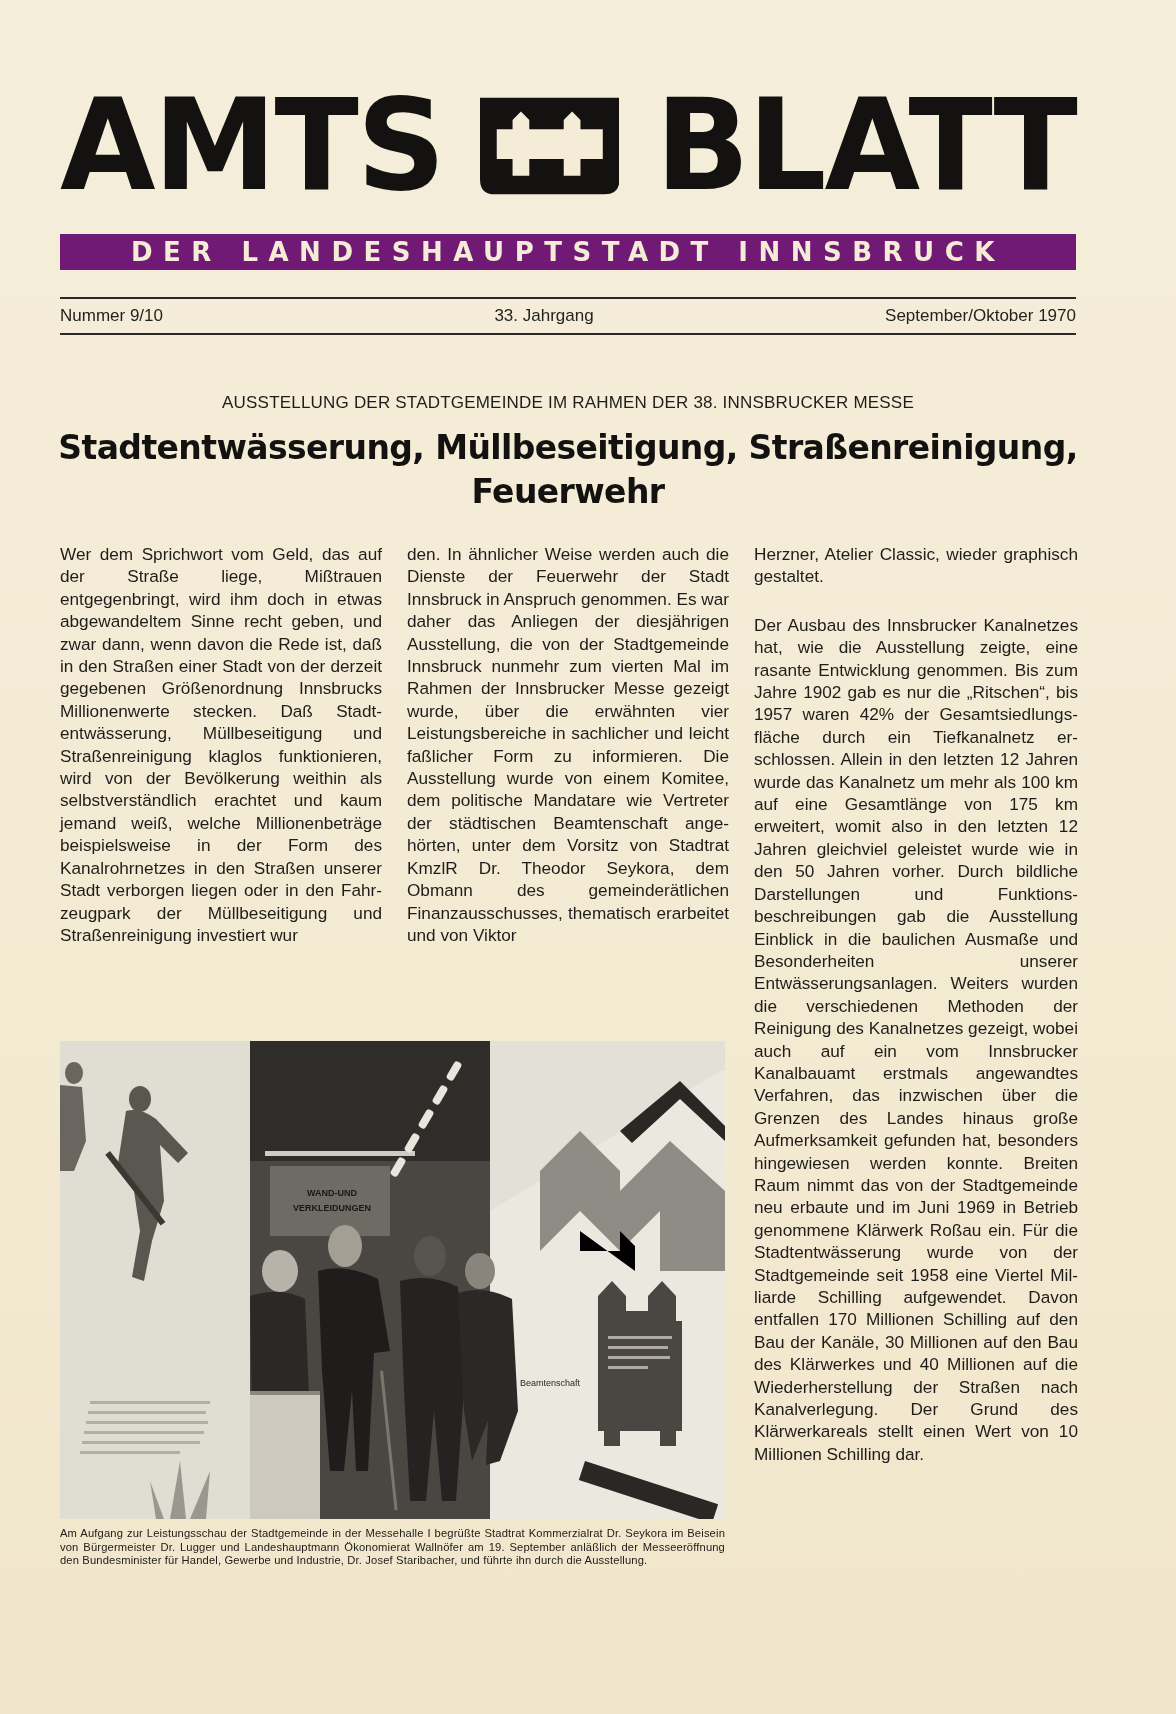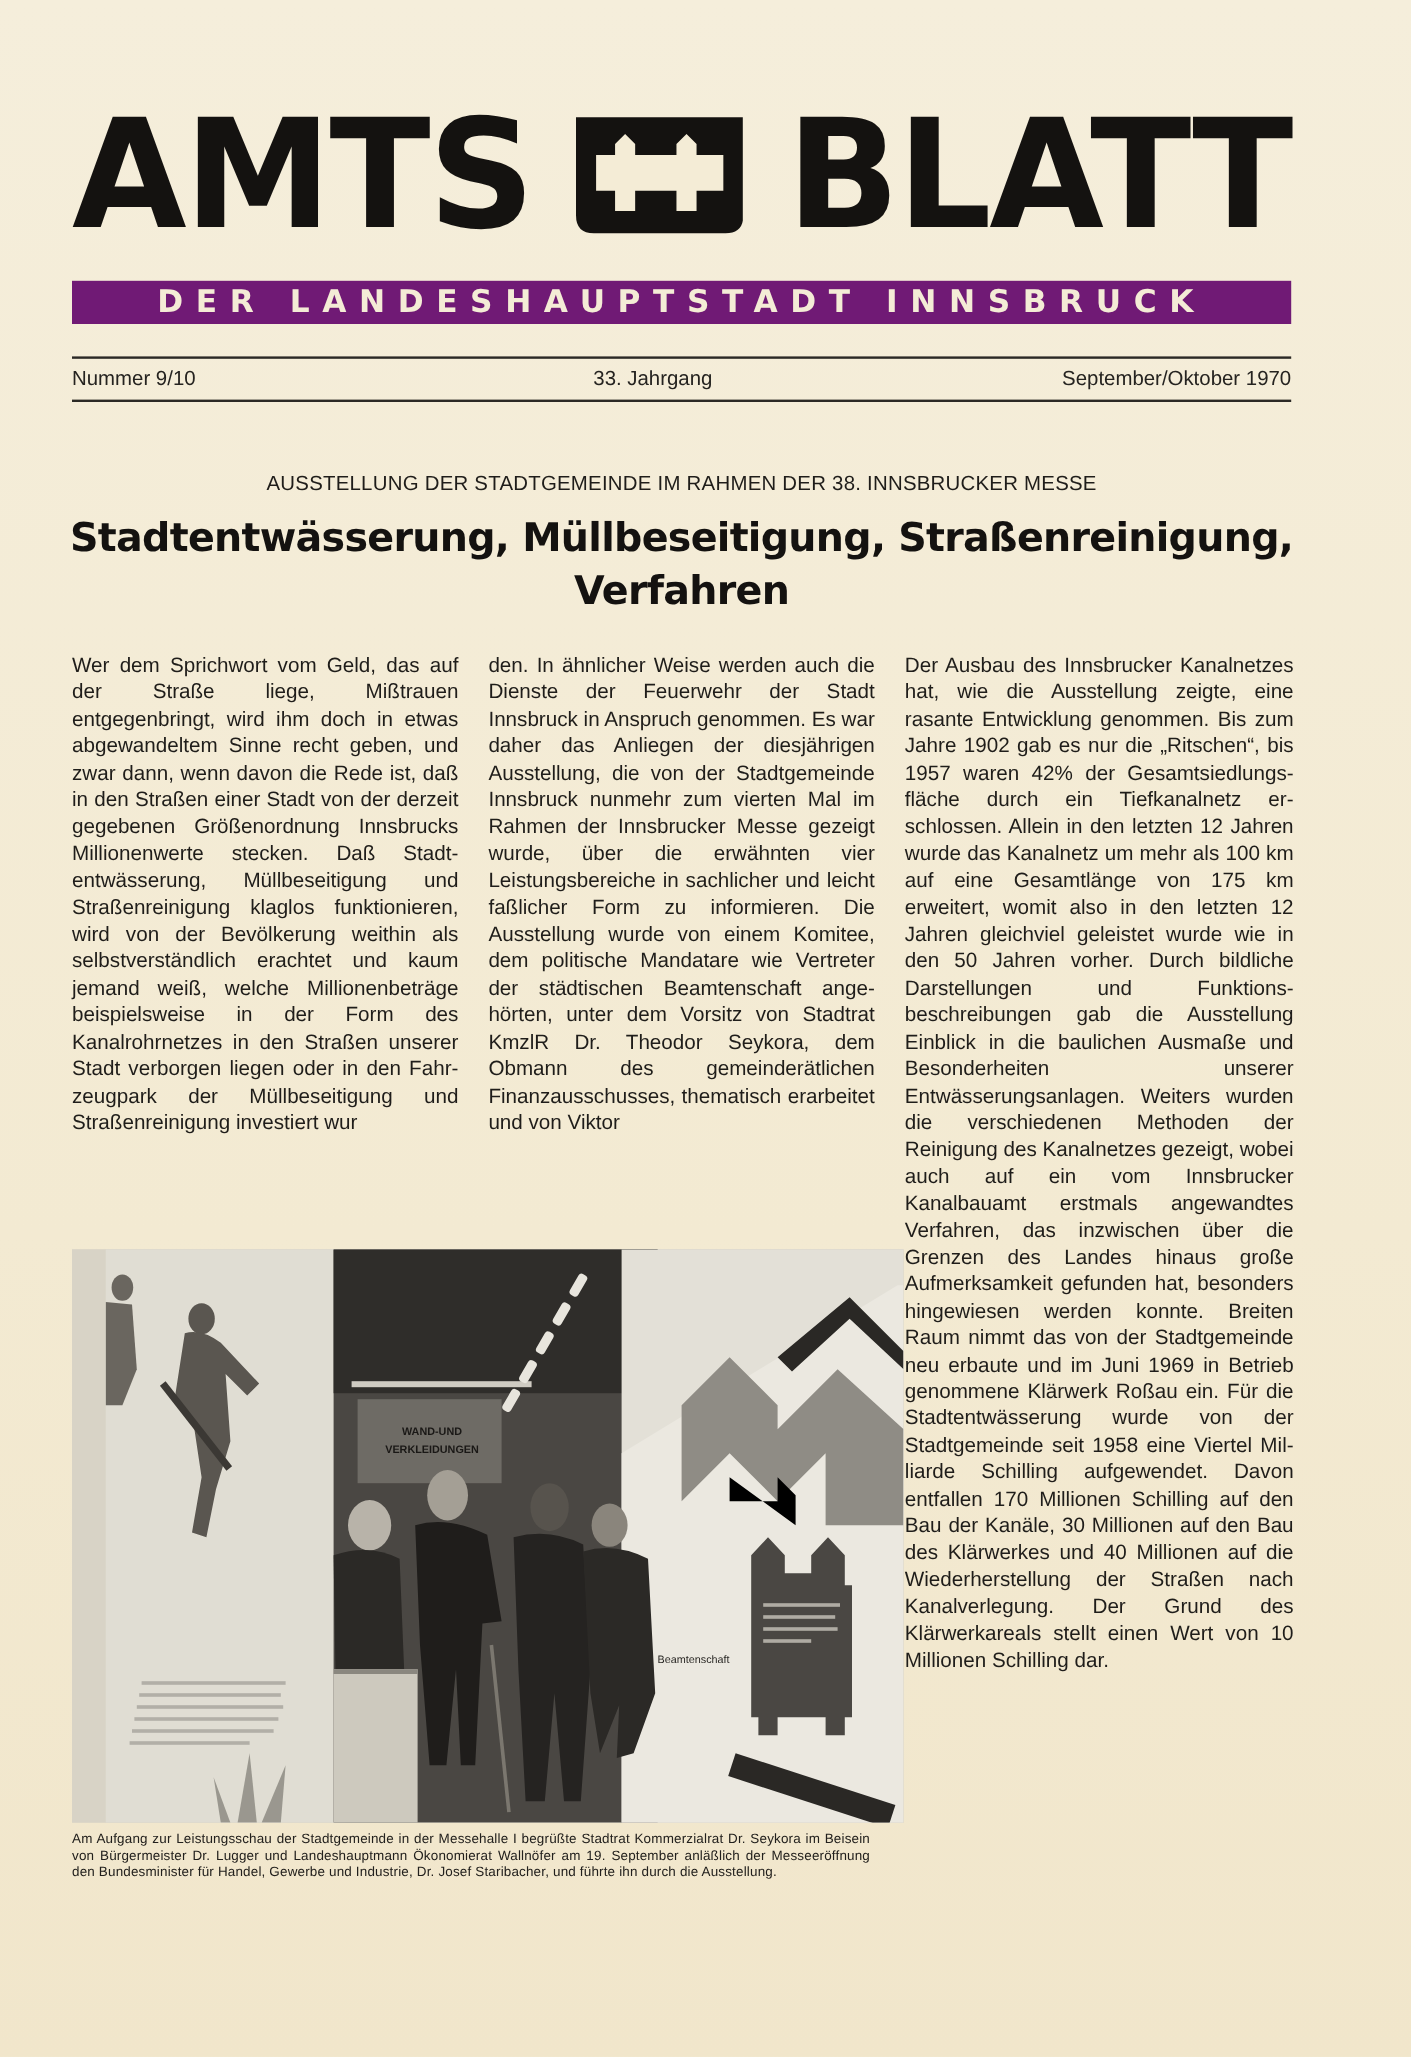--- a/index.html
+++ b/index.html
@@ -57,21 +57,21 @@
       font-size: 17.2px; line-height: 22.4px; color: #1f1d1a;
       text-align: justify; hyphens: manual;
     }
     .col p { margin: 0; }
     .col p + p { margin-top: 26px; }
     .col1 { left: 60px; width: 322px; }
     .col2 { left: 407px; width: 322px; }
     .col3 { left: 754px; width: 324px; }
     .photo {
       position: absolute; left: 60px; top: 1041px; width: 665px; height: 478px;
-      background: #d8d3c6; overflow: hidden; padding-left: 28px;
+      background: #d8d3c6; overflow: hidden;
     }
     .caption {
       position: absolute; left: 60px; top: 1527px; width: 665px;
       font-size: 11.2px; line-height: 13.6px; color: #22201d; text-align: justify;
       letter-spacing: 0.15px;
     }
   </style>
 </head>
 <body>
 
@@ -90,30 +90,31 @@
 
 <div class="issue-line">
   <span>Nummer 9/10</span>
   <span style="margin-left:40px">33. Jahrgang</span>
   <span>September/Oktober 1970</span>
 </div>
 
 <div class="kicker">AUSSTELLUNG DER STADTGEMEINDE IM RAHMEN DER 38. INNSBRUCKER MESSE</div>
 <div class="headline">
   <div>Stadtentwässerung, Müllbeseitigung, Straßenreinigung,</div>
-  <div>Verfahren</div>
+  <div>Feuerwehr</div>
 </div>
 
 <div class="col col1">
   <p>Wer dem Sprichwort vom Geld, das auf der Straße liege, Mißtrauen entgegenbringt, wird ihm doch in etwas abgewandeltem Sinne recht geben, und zwar dann, wenn davon die Rede ist, daß in den Straßen einer Stadt von der derzeit gege­benen Größenordnung Innsbrucks Millionenwerte stecken. Daß Stadt­entwässerung, Müllbeseitigung und Straßenreinigung klaglos funktio­nieren, wird von der Bevölkerung weithin als selbstverständlich er­achtet und kaum jemand weiß, wel­che Millionenbeträge beispielswei­se in der Form des Kanalrohrnetzes in den Straßen unserer Stadt ver­borgen liegen oder in den Fahr­zeugpark der Müllbeseitigung und Straßenreinigung investiert wur­</p>
 </div>
 <div class="col col2">
   <p>den. In ähnlicher Weise werden auch die Dienste der Feuerwehr der Stadt Innsbruck in Anspruch genommen. Es war daher das An­liegen der diesjährigen Ausstellung, die von der Stadtgemeinde Inns­bruck nunmehr zum vierten Mal im Rahmen der Innsbrucker Messe gezeigt wurde, über die erwähn­ten vier Leistungsbereiche in sach­licher und leicht faßlicher Form zu informieren. Die Ausstellung wur­de von einem Komitee, dem poli­tische Mandatare wie Vertreter der städtischen Beamtenschaft ange­hörten, unter dem Vorsitz von Stadtrat KmzlR Dr. Theodor Seyko­ra, dem Obmann des gemeinderät­lichen Finanzausschusses, thema­tisch erarbeitet und von Viktor</p>
 </div>
 <div class="col col3">
+  <p>Herzner, Atelier Classic, wieder graphisch gestaltet.</p>
   <p>Der Ausbau des Innsbrucker Kanal­netzes hat, wie die Ausstellung zeigte, eine rasante Entwicklung genommen. Bis zum Jahre 1902 gab es nur die „Ritschen“, bis 1957 waren 42% der Gesamtsiedlungs­fläche durch ein Tiefkanalnetz er­schlossen. Allein in den letzten 12 Jahren wurde das Kanalnetz um mehr als 100 km auf eine Gesamt­länge von 175 km erweitert, womit also in den letzten 12 Jahren gleichviel geleistet wurde wie in den 50 Jahren vorher. Durch bild­liche Darstellungen und Funktions­beschreibungen gab die Ausstel­lung Einblick in die baulichen Aus­maße und Besonderheiten unserer Entwässerungsanlagen. Weiters wurden die verschiedenen Metho­den der Reinigung des Kanalnetzes gezeigt, wobei auch auf ein vom Innsbrucker Kanalbauamt erstmals angewandtes Verfahren, das inzwi­schen über die Grenzen des Lan­des hinaus große Aufmerksamkeit gefunden hat, besonders hingewie­sen werden konnte. Breiten Raum nimmt das von der Stadtgemeinde neu erbaute und im Juni 1969 in Betrieb genommene Klärwerk Roßau ein. Für die Stadtentwäs­serung wurde von der Stadtge­meinde seit 1958 eine Viertel Mil­liarde Schilling aufgewendet. Da­von entfallen 170 Millionen Schil­ling auf den Bau der Kanäle, 30 Millionen auf den Bau des Klär­werkes und 40 Millionen auf die Wiederherstellung der Straßen nach Kanalverlegung. Der Grund des Klärwerkareals stellt einen Wert von 10 Millionen Schilling dar.</p>
 </div>
 
 <div class="photo">
   <svg width="665" height="478" viewBox="0 0 665 478">
     <rect x="0" y="0" width="665" height="478" fill="#dcd8cd"></rect>
 
     <rect x="0" y="0" width="200" height="478" fill="#e0ddd3"></rect>
     <g fill="#5a5650">
       <ellipse cx="80" cy="58" rx="11" ry="13"></ellipse>

